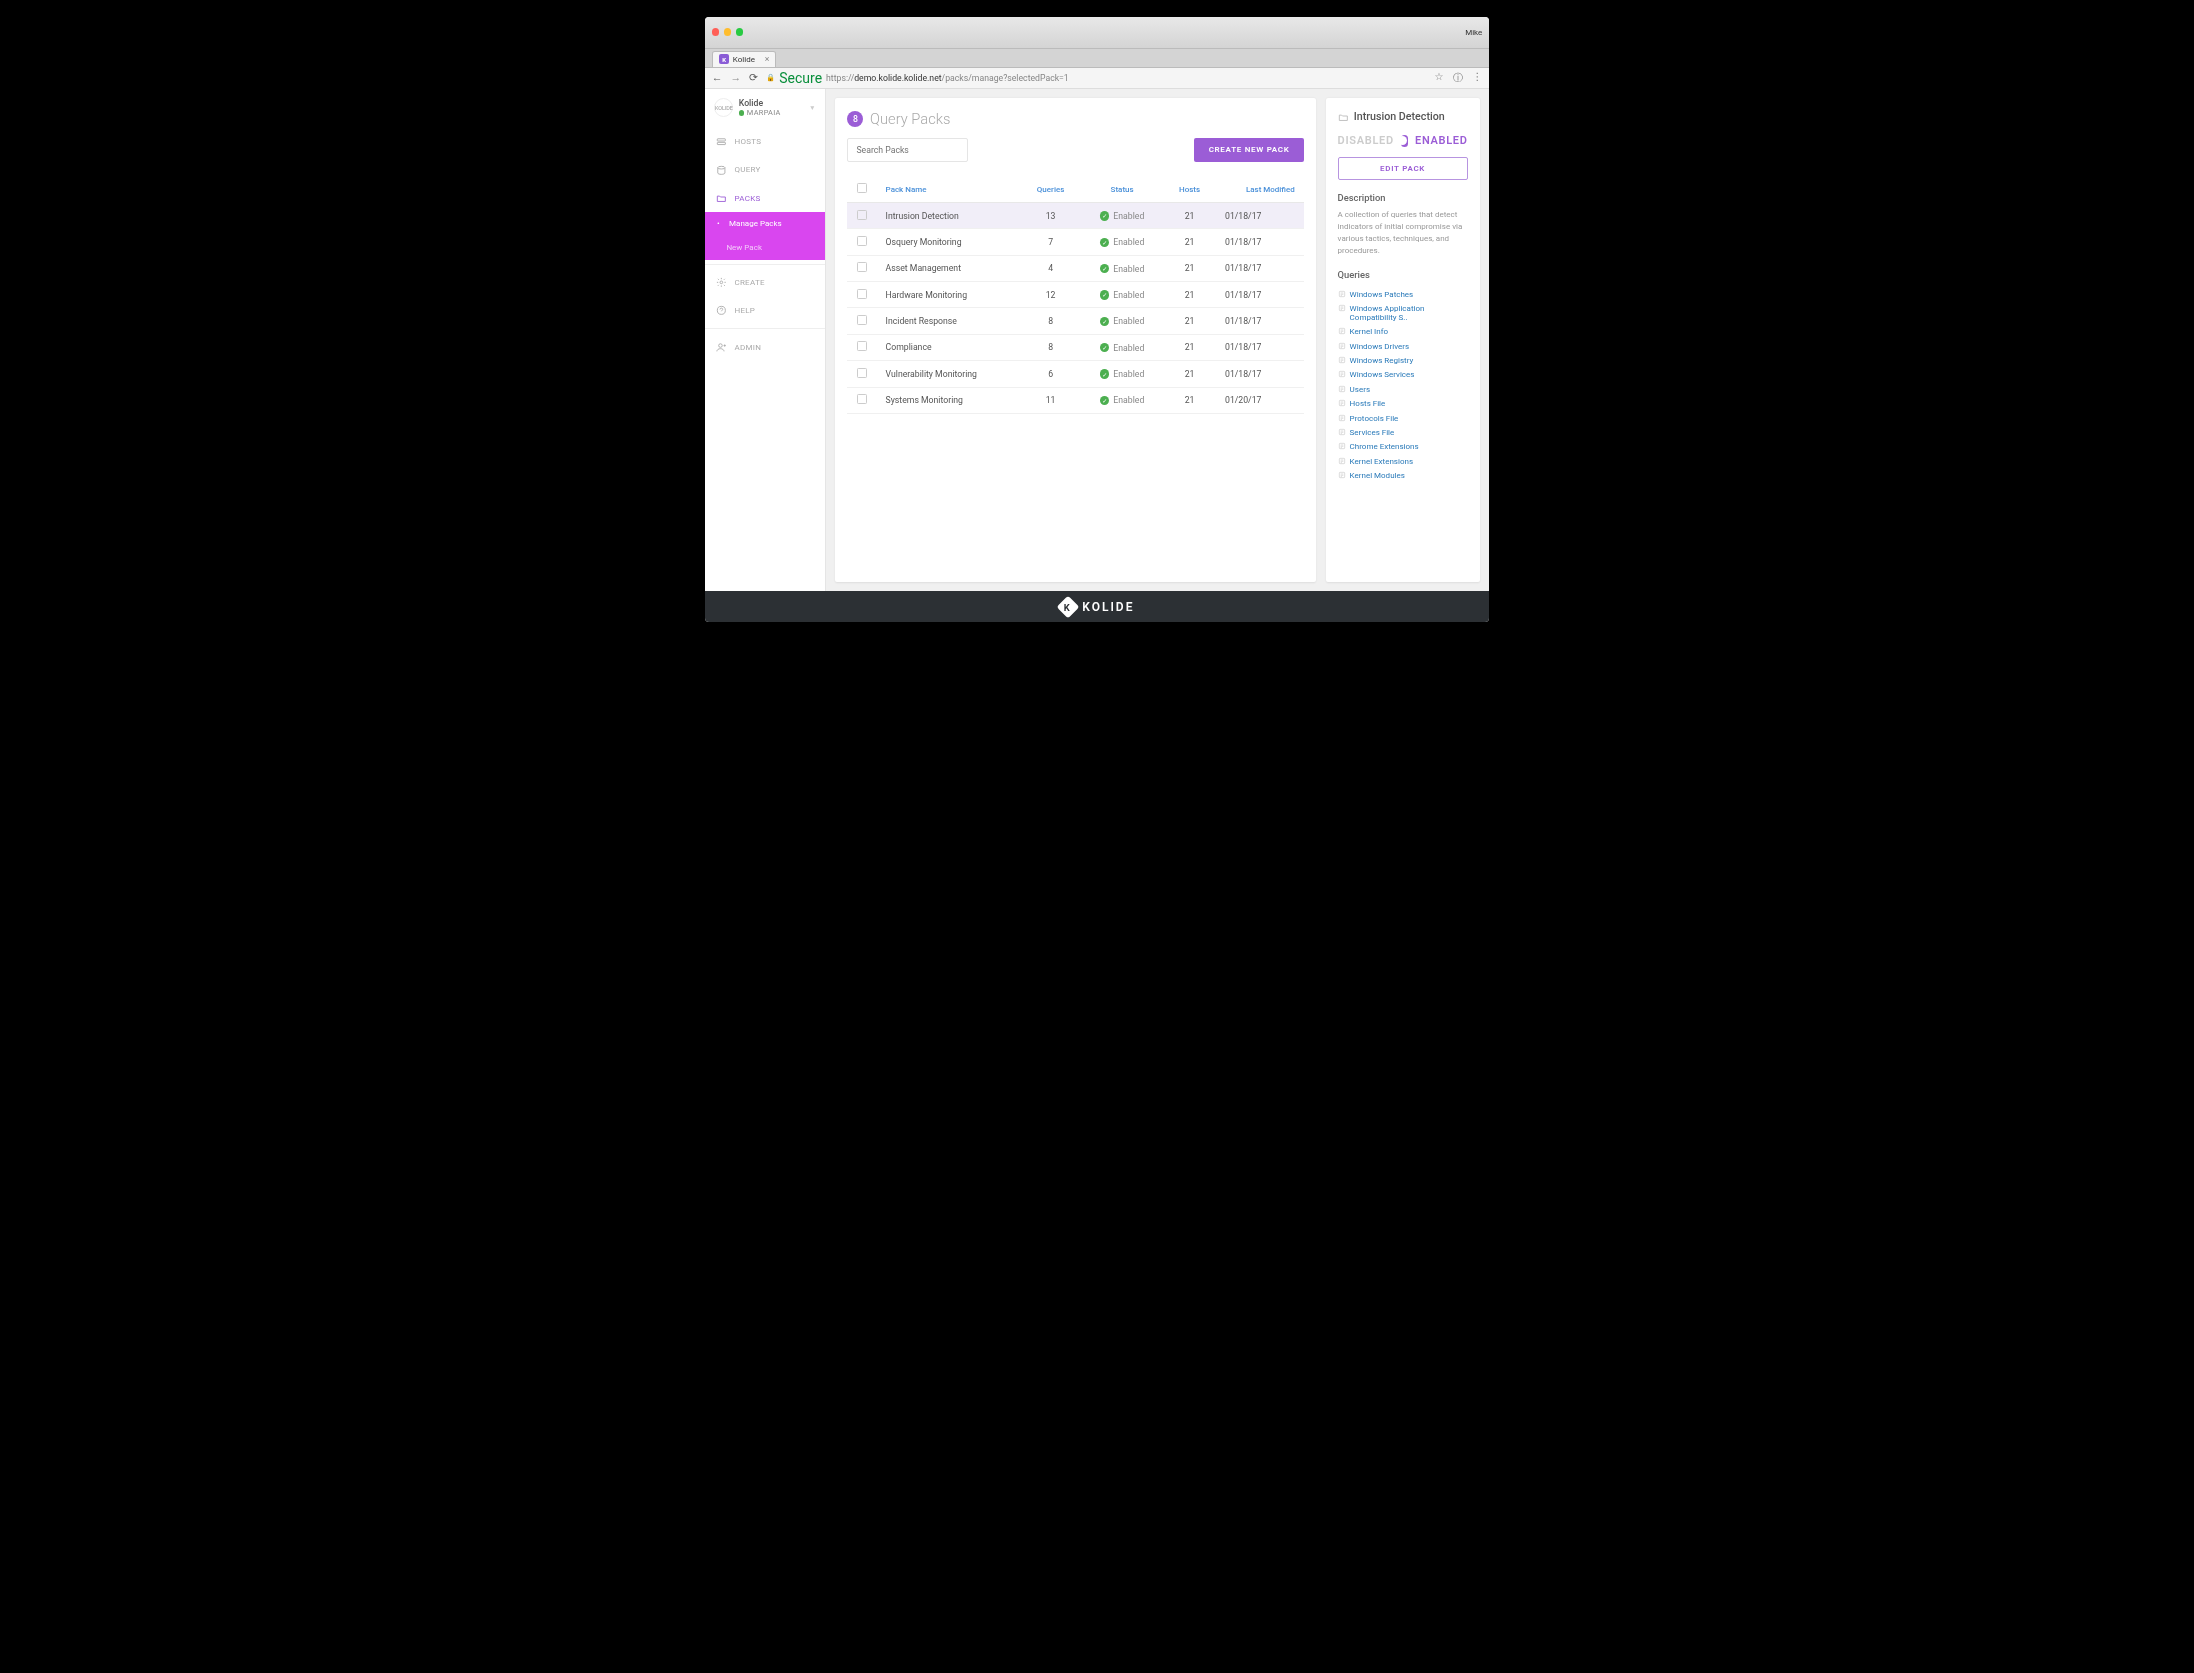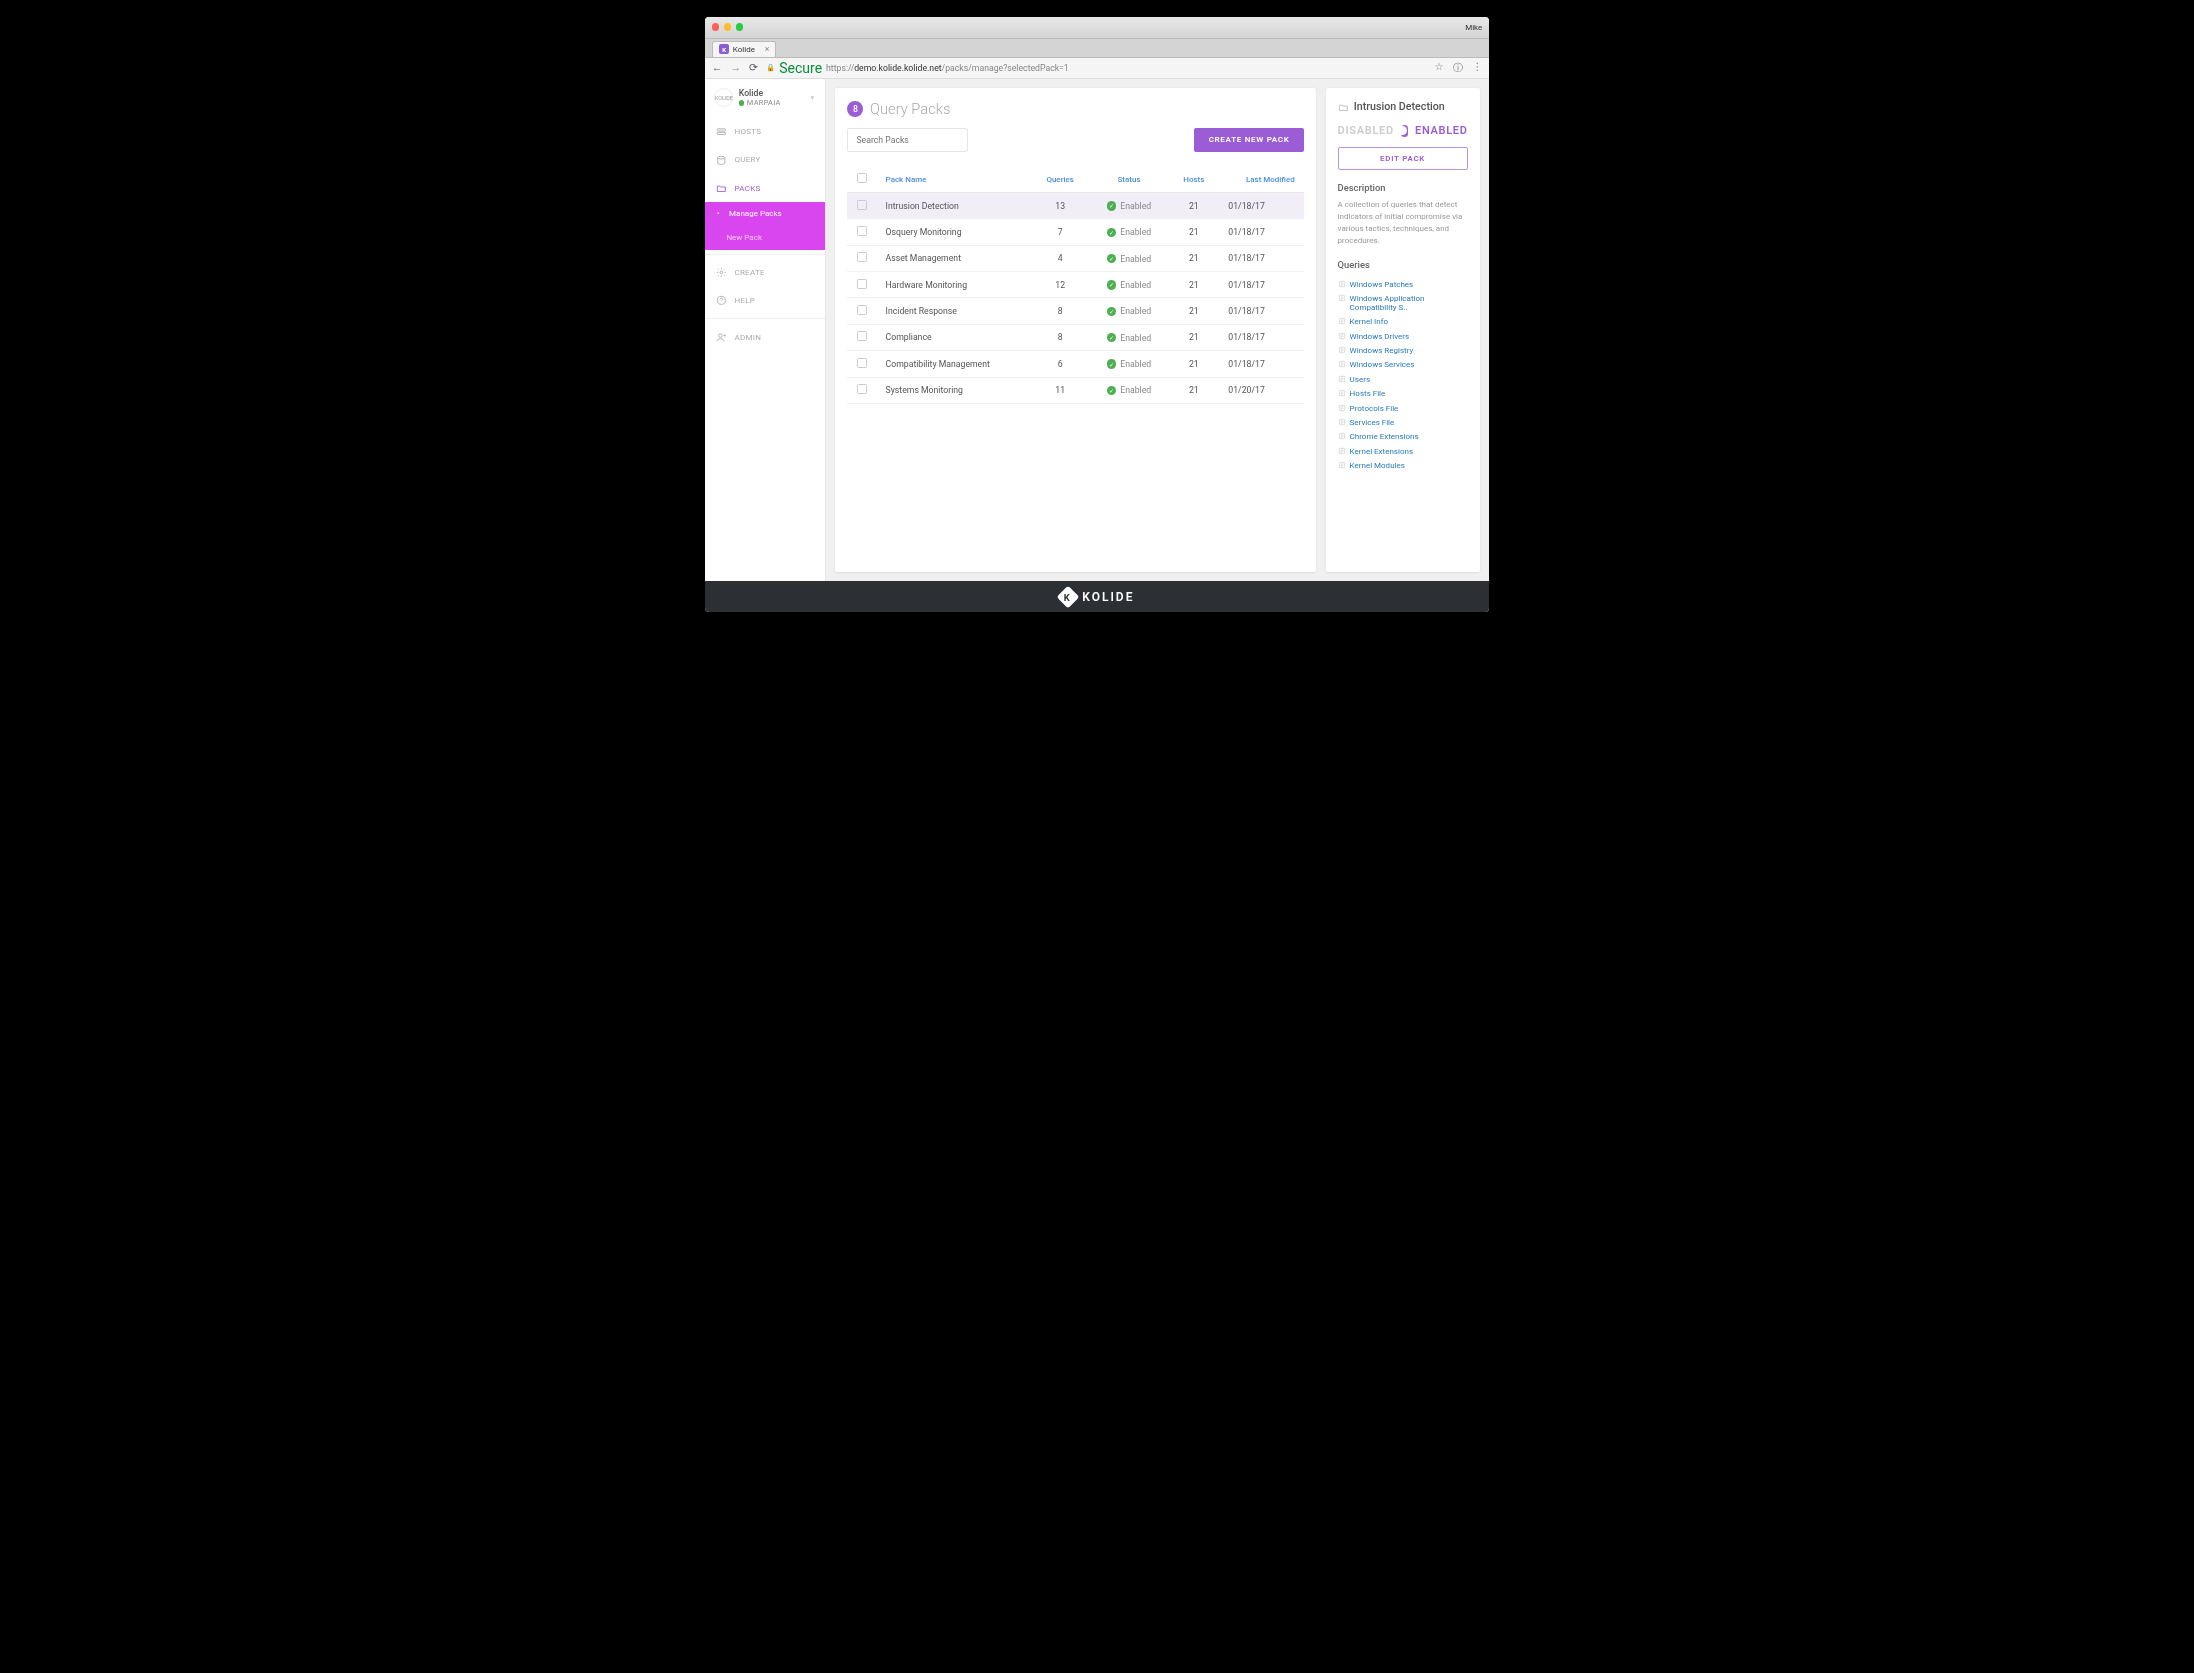--- a/index.html
+++ b/index.html
@@ -1,18 +1,18 @@
 <!DOCTYPE html>
 <html style="font-size:10.7px"><head>
 <meta charset="utf-8">
 <style>
 *{box-sizing:border-box;margin:0;padding:0;font-family:-apple-system,BlinkMacSystemFont,"Segoe UI",Roboto,sans-serif}
 body{background:#000;display:flex;justify-content:center;align-items:flex-start;padding:16.7px 20px}
 .window{width:784px;background:#f5f5f5;border-radius:4px;overflow:hidden;box-shadow:0 13.4px 40px rgba(0,0,0,.5)}
-.title-bar{height:22px;background:linear-gradient(#e8e8e8,#d4d4d4);display:flex;align-items:center;padding:0 6.7px;border-bottom:0.7px solid #bbb;position:relative}
+.title-bar{height:32px;background:linear-gradient(#e8e8e8,#d4d4d4);display:flex;align-items:center;padding:0 6.7px;border-bottom:0.7px solid #bbb;position:relative}
 .traffic{display:flex;gap:4.7px}
 .dot{width:7.4px;height:7.4px;border-radius:50%}
 .dot.r{background:#ff5f57}.dot.y{background:#ffbd2e}.dot.g{background:#28ca42}
 .name-right{position:absolute;right:6.7px;font-size:8px;color:#333}
 .tab-strip{height:19px;background:#d4d4d4;display:flex;align-items:flex-end;padding-left:6.7px;border-bottom:0.7px solid #bbb}
 .tab{height:16px;background:#f5f5f5;border:0.7px solid #bbb;border-bottom:none;border-radius:2.7px 2.7px 0 0;padding:0 20px 0 6.7px;display:flex;align-items:center;gap:4px;font-size:8px;color:#333;position:relative}
 .tab .close{position:absolute;right:5.4px;color:#888;font-size:8.7px}
 .favicon{width:9.4px;height:9.4px;background:#8a5cd6;border-radius:2px;display:flex;align-items:center;justify-content:center;color:#fff;font-size:6px;font-weight:bold}
 .addr-bar{height:21.4px;background:#f5f5f5;display:flex;align-items:center;padding:0 6.7px;gap:8px;border-bottom:0.7px solid #ddd}
 .nav-btn{color:#888;font-size:10.7px;cursor:pointer}
@@ -252,21 +252,21 @@
               <tr>
                 <td><span class="chk"></span></td>
   <td>Compliance</td>
   <td class="center">8</td>
   <td class="center"><span class="status"><span class="status-dot">✓</span>Enabled</span></td>
   <td class="center">21</td>
   <td class="right">01/18/17</td>
               </tr>
               <tr>
                 <td><span class="chk"></span></td>
-  <td>Compatibility Management</td>
+  <td>Vulnerability Monitoring</td>
   <td class="center">6</td>
   <td class="center"><span class="status"><span class="status-dot">✓</span>Enabled</span></td>
   <td class="center">21</td>
   <td class="right">01/18/17</td>
               </tr>
               <tr>
                 <td><span class="chk"></span></td>
   <td>Systems Monitoring</td>
   <td class="center">11</td>
   <td class="center"><span class="status"><span class="status-dot">✓</span>Enabled</span></td>

